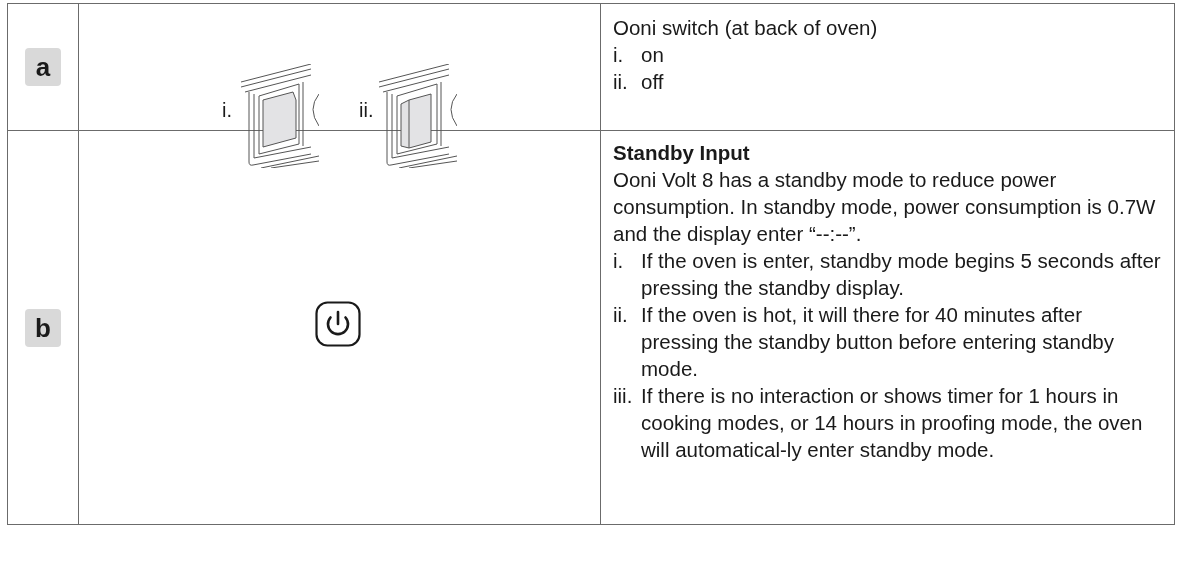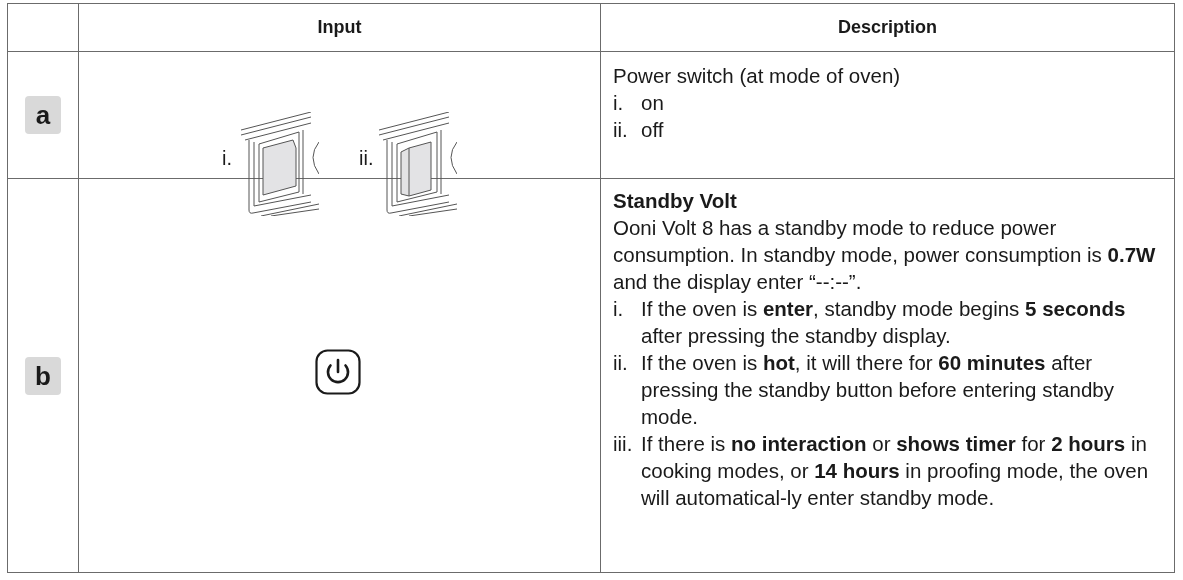--- a/index.html
+++ b/index.html
@@ -15,39 +15,34 @@
   .keybadge { display: inline-block; width: 36px; height: 38px; line-height: 38px; border-radius: 4px;
               background: #d9d9d9; font-weight: bold; font-size: 26px; color: #1a1a1a; }
   .row-a { height: 127px; }
   .row-b { height: 394px; }
   .inputcell { position: relative; }
   .desc { padding: 10px 12px 8px 12px; font-size: 20.5px; line-height: 27px; }
   .desc .title { font-weight: bold; }
   .desc ol { margin: 0; padding: 0; list-style: none; }
   .desc li { display: flex; }
   .desc li .num { width: 28px; flex: 0 0 28px; }
-  b { font-weight: bold; }
+  b { font-weight: normal; }
   .sw-label { position: absolute; font-size: 20px; }
   .power-btn { position: absolute; left: 236px; top: 170px; width: 46px; height: 46px; }
 </style>
 </head>
 <body>
 
 <table class="manual">
   <colgroup>
       <col class="col-key">
       <col class="col-input">
       <col>
     </colgroup>
   <tbody>
-      <tr>
-    <th></th>
-    <th>Input</th>
-    <th>Description</th>
-  </tr>
 
   <tr class="row-a">
     <td class="keycell">
       <span class="keybadge">a</span>
     </td>
     <td class="inputcell">
       <span class="sw-label" style="left:143px;top:95px;">i.</span>
       <svg style="position:absolute;left:162px;top:60px;" width="78" height="104" viewBox="0 0 78 104">
         <g fill="none" stroke="#555" stroke-width="1">
           <line x1="0" y1="18" x2="70" y2="0"></line>
@@ -76,21 +71,21 @@
           <path d="M78 30 Q66 45 78 62"></path>
           <line x1="20" y1="104" x2="78" y2="92"></line>
               <line x1="30" y1="104" x2="78" y2="97"></line>
         </g>
         <path d="M22 40 L30 36 L52 30 L52 78 L30 84 L22 82 Z" fill="#e3e3e5" stroke="#555" stroke-width="1"></path>
         <line x1="30" y1="36" x2="30" y2="84" stroke="#555" stroke-width="1"></line>
       </svg>
     </td>
     <td>
       <div class="desc">
-        <div>Power switch (at mode of oven)</div>
+        <div>Ooni switch (at back of oven)</div>
         <ol>
           <li>
                 <span class="num">i.</span>
                 <span>on</span>
               </li>
           <li>
                 <span class="num">ii.</span>
                 <span>off</span>
               </li>
         </ol>
@@ -104,33 +99,33 @@
     </td>
     <td class="inputcell">
       <svg class="power-btn" viewBox="0 0 46 46">
         <rect x="1.5" y="1.5" width="43" height="43" rx="11" fill="none" stroke="#1a1a1a" stroke-width="2.2"></rect>
         <path d="M15.5 16.5 A10 10 0 1 0 30.5 16.5" fill="none" stroke="#1a1a1a" stroke-width="2.6" stroke-linecap="round"></path>
         <line x1="23" y1="11" x2="23" y2="23" stroke="#1a1a1a" stroke-width="2.6" stroke-linecap="round"></line>
       </svg>
     </td>
     <td>
       <div class="desc" style="padding-top:8px;">
-        <div class="title">Standby Volt</div>
+        <div class="title">Standby Input</div>
         <div><span>Ooni Volt 8 has a standby mode to reduce power consumption. In standby mode, power consumption is </span><b>0.7W</b><span> and the display enter “--:--”.</span></div>
         <ol>
           <li>
                 <span class="num">i.</span>
                 <span><span>If the oven is </span><b>enter</b><span>, standby mode begins </span><b>5 seconds</b><span> after pressing the standby display.</span></span>
               </li>
           <li>
                 <span class="num">ii.</span>
-                <span><span>If the oven is </span><b>hot</b><span>, it will there for </span><b>60 minutes</b><span> after pressing the standby button before entering standby mode.</span></span>
+                <span><span>If the oven is </span><b>hot</b><span>, it will there for </span><b>40 minutes</b><span> after pressing the standby button before entering standby mode.</span></span>
               </li>
           <li>
                 <span class="num">iii.</span>
-                <span><span>If there is </span><b>no interaction</b><span> or </span><b>shows timer</b><span> for </span><b>2 hours</b><span> in cooking modes, or </span><b>14 hours</b><span> in proofing mode, the oven will automatical-ly enter standby mode.</span></span>
+                <span><span>If there is </span><b>no interaction</b><span> or </span><b>shows timer</b><span> for </span><b>1 hours</b><span> in cooking modes, or </span><b>14 hours</b><span> in proofing mode, the oven will automatical-ly enter standby mode.</span></span>
               </li>
         </ol>
       </div>
     </td>
   </tr>
 </tbody>
   </table>
 
 </body></html>

